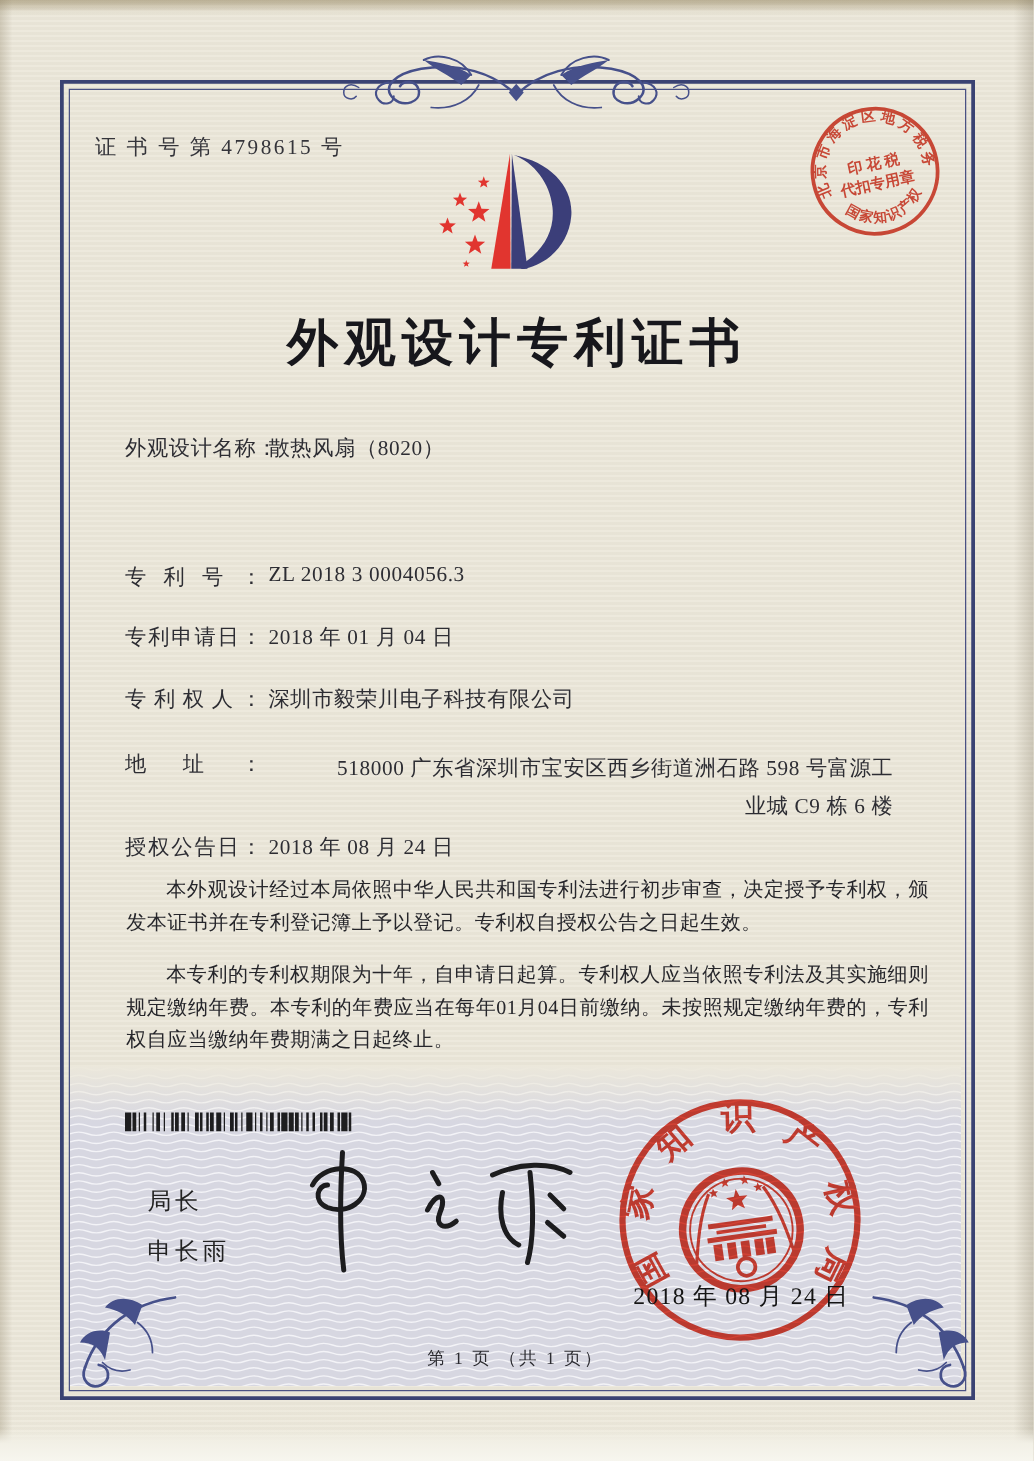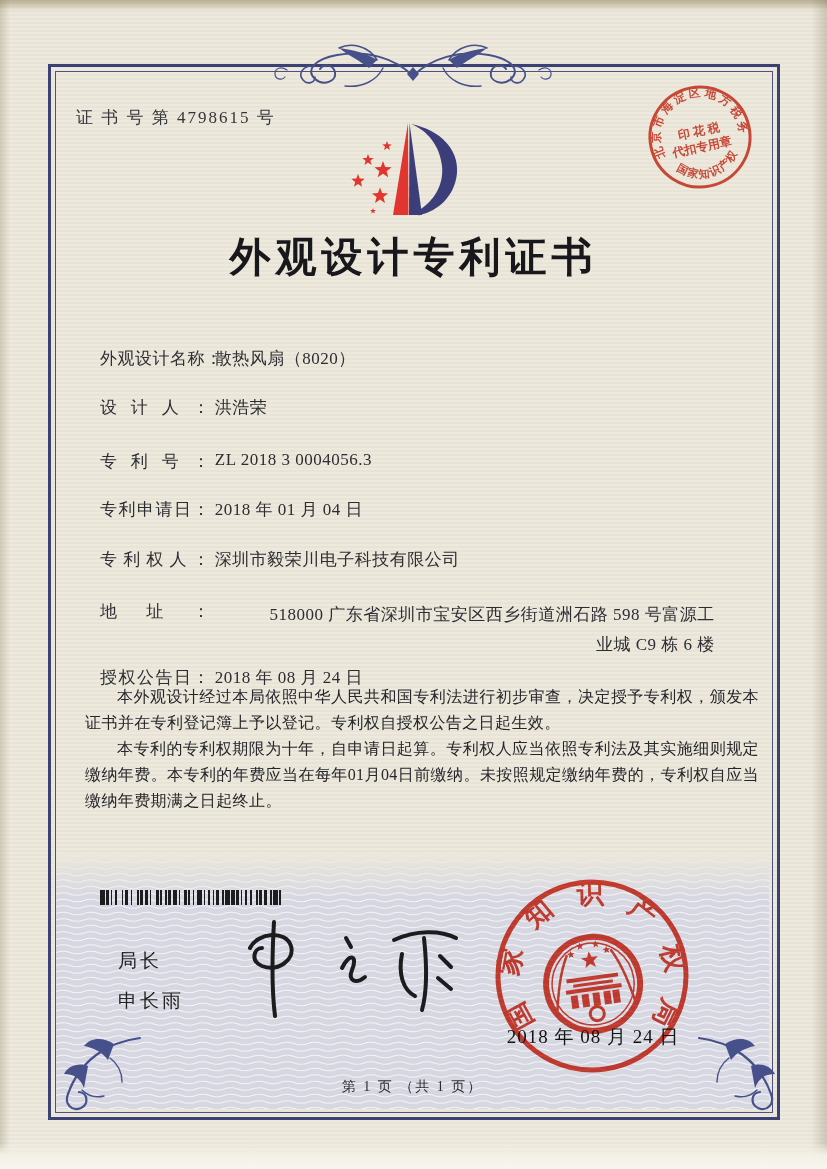--- a/index.html
+++ b/index.html
@@ -22,33 +22,33 @@
   
   .frame-outer{position:absolute;left:48px;top:64px;width:726px;height:1050px;
         border:3px solid #3a4273;z-index:2;}
   .frame-inner{position:absolute;left:4px;top:4px;right:4px;bottom:4px;border:1px solid #4a5183;}
   
   .band{position:absolute;left:56px;top:852px;width:713px;height:257px;z-index:1;overflow:hidden;}
   .band-fade{position:absolute;left:0;top:0;width:100%;height:46px;
         background:linear-gradient(180deg,#ece8db 0,rgba(236,232,219,0) 100%);}
   .cert-no{position:absolute;left:76px;top:106px;font-size:17px;letter-spacing:2px;color:#34343a;z-index:3;}
   .logo{position:absolute;left:345px;top:116px;z-index:3;}
-  .title{position:absolute;left:0;top:230px;width:827px;text-align:center;font-size:41px;
+  .title{position:absolute;left:0;top:247px;width:827px;text-align:center;font-size:41px;
         font-weight:700;letter-spacing:5px;color:#17171c;z-index:3;}
   .field-row{position:absolute;left:100px;width:620px;font-size:17px;color:#2d2d33;
         letter-spacing:.5px;z-index:3;white-space:nowrap;}
   .flabel{display:inline-block;width:110px;text-align:justify;text-align-last:justify;
         vertical-align:top;}
   .fvalue{display:inline-block;margin-left:0;}
   .addr-val{display:inline-block;white-space:normal;width:500px;line-height:30px;vertical-align:top;text-align:right;}
   .grant-right{position:absolute;left:465px;top:0;white-space:nowrap;}
   .grant-right .flabel{width:108px;}
   .body-text{position:absolute;left:85px;top:684px;width:674px;font-size:16px;line-height:26px;
         color:#26262b;text-align:justify;letter-spacing:.4px;z-index:3;}
-  .body-text p{margin:0;text-indent:2em;}
+  .body-text p{margin:16px;text-indent:2em;}
   .barcode{position:absolute;left:100px;top:890px;width:212px;height:15px;display:flex;z-index:3;}
   .barcode div{height:100%;}
   .director{position:absolute;left:118px;z-index:3;color:#222;
         font-family:"Liberation Sans","DejaVu Sans",sans-serif;font-size:19px;letter-spacing:3px;}
   .sig{position:absolute;left:228px;top:908px;z-index:3;}
   .tax-stamp{position:absolute;left:644px;top:81px;width:112px;height:112px;z-index:4;
         transform:rotate(-12deg);mix-blend-mode:multiply;opacity:.92;}
   .cnipa-seal{position:absolute;left:490px;top:874px;width:204px;height:204px;z-index:4;
         transform:rotate(-8deg);mix-blend-mode:multiply;opacity:.95;}
   .seal-date{position:absolute;left:486px;top:1024px;width:214px;text-align:center;z-index:5;
@@ -166,24 +166,20 @@
     <path d="M64.5,7 L64,99 L77,99 Z" fill="#3b3e79"></path>
     <path d="M66,8 C96,14 114,34 112,57 C110,80 93,95 75,99 C71,100 70,97 73,95 C89,85 99,69 97,50 C95,30 82,14 66,8 Z" fill="#3b3e79"></path>
   </svg>
 
   <div class="title">外观设计专利证书</div>
 
   <div class="field-row" style="top:347px">
     <span class="flabel">外观设计名称：</span>
     <span class="fvalue">散热风扇（8020）</span>
   </div>
-  <div class="field-row" style="top:396px">
-    <span class="flabel">设计人：</span>
-    <span class="fvalue">洪浩荣</span>
-  </div>
   <div class="field-row" style="top:450px">
     <span class="flabel">专利号：</span>
     <span class="fvalue">ZL 2018 3 0004056.3</span>
   </div>
   <div class="field-row" style="top:498px">
     <span class="flabel">专利申请日：</span>
     <span class="fvalue">2018 年 01 月 04 日</span>
   </div>
   <div class="field-row" style="top:548px">
     <span class="flabel">专利权人：</span>

